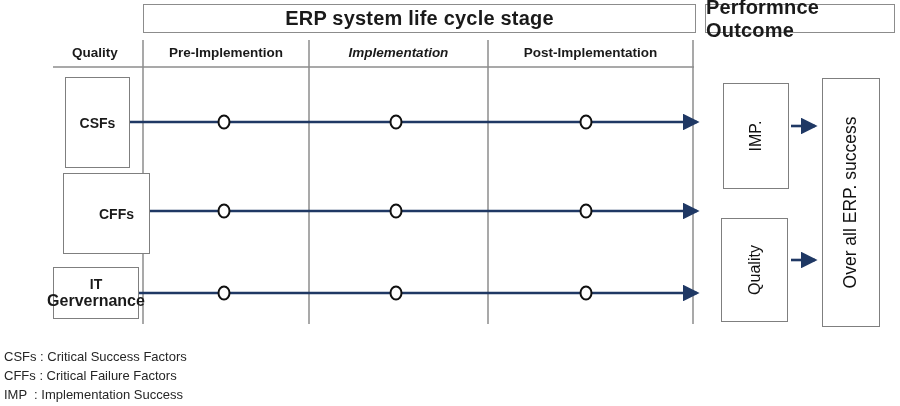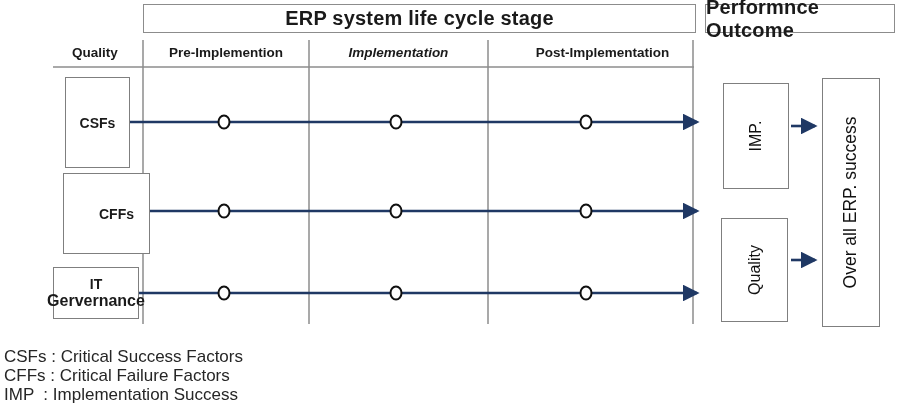--- a/index.html
+++ b/index.html
@@ -39,40 +39,40 @@
     transform: rotate(-90deg);
     white-space: nowrap;
     font-size: 16px;
     font-weight: normal;
     color: #111;
   }
   .vtext.big { font-size: 17.5px; }
   svg.layer { position: absolute; left: 0; top: 0; pointer-events: none; }
   .legend {
     position: absolute; left: 4px; top: 348px;
-    font-size: 17px; color: #262626; line-height: 18.8px;
+    font-size: 13px; color: #262626; line-height: 18.8px;
   }
   .legend-line { white-space: pre; }
 </style>
 </head>
 <body>
 
 <div id="canvas">
 
   <div class="hdr-box" style="left:143px; top:4px; width:551px; height:27px;">
     <span>ERP system life cycle stage</span>
   </div>
   <div class="hdr-box" style="left:705px; top:4px; width:188px; height:27px;">
     <span>Performnce Outcome</span>
   </div>
 
   <div class="col-label" style="left:45px; width:100px;">Quality</div>
   <div class="col-label" style="left:143px; width:166px;">Pre-Implemention</div>
   <div class="col-label" style="left:309px; width:179px;font-style:italic;">Implementation</div>
-  <div class="col-label" style="left:488px; width:205px;padding-left:12px;">Post-Implementation</div>
+  <div class="col-label" style="left:488px; width:205px;">Post-Implementation</div>
 
   <svg class="layer" width="900" height="406" viewBox="0 0 900 406">
     <defs>
       <marker id="arrowhead" viewBox="0 0 10 10" refX="8.5" refY="5" markerWidth="6.5" markerHeight="6.5" orient="auto-start-reverse">
         <path d="M0,0 L10,5 L0,10 z" fill="#1f3864"></path>
       </marker>
     </defs>
 
     <line x1="53" y1="67" x2="694" y2="67" stroke="#8c8c8c" stroke-width="1.5"></line>
 

